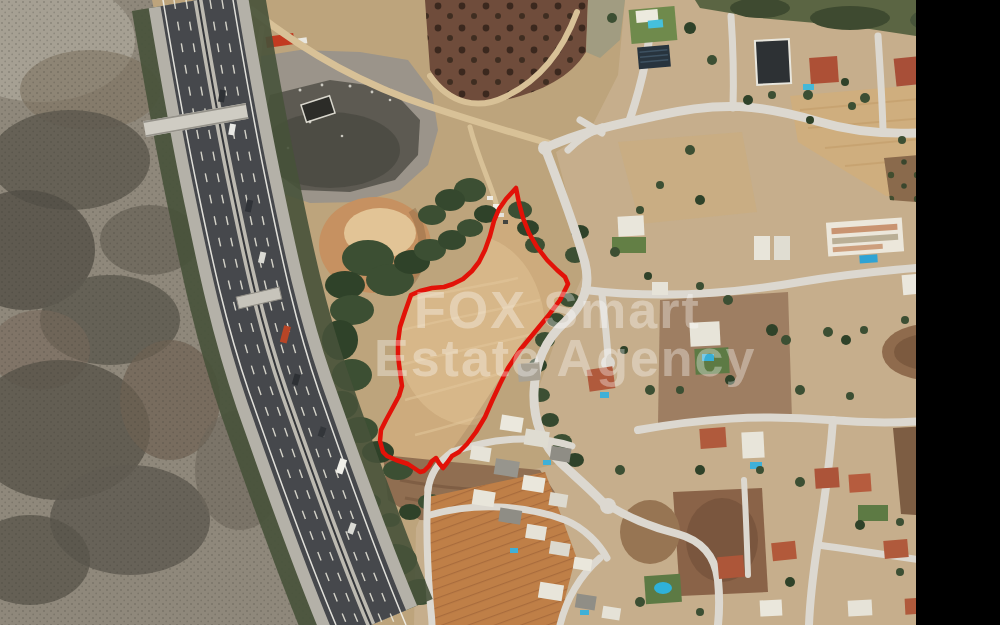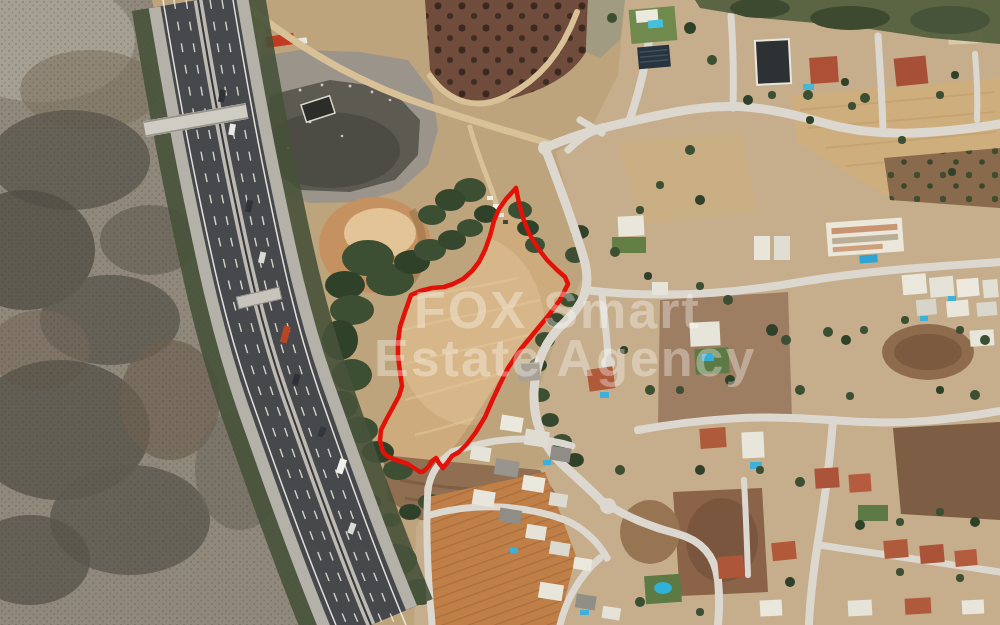--- a/index.html
+++ b/index.html
@@ -1,16 +1,16 @@
 <!DOCTYPE html>
 <html><head>
 <meta charset="utf-8">
 <style>
   html,body{margin:0;padding:0;background:#000;}
-  .stage{width:1000px;height:625px;overflow:hidden;position:relative;}
+  .stage{width:916px;height:625px;overflow:hidden;position:relative;}
   svg{display:block;}
   .wm{font-family:"Liberation Sans","DejaVu Sans",sans-serif;font-weight:bold;letter-spacing:2px;}
 </style>
 </head>
 <body>
 
 <div class="stage">
 <svg width="1000" height="625" viewBox="0 0 1000 625" xmlns="http://www.w3.org/2000/svg">
   <defs>
     <pattern id="speck" width="7" height="7" patternUnits="userSpaceOnUse">

